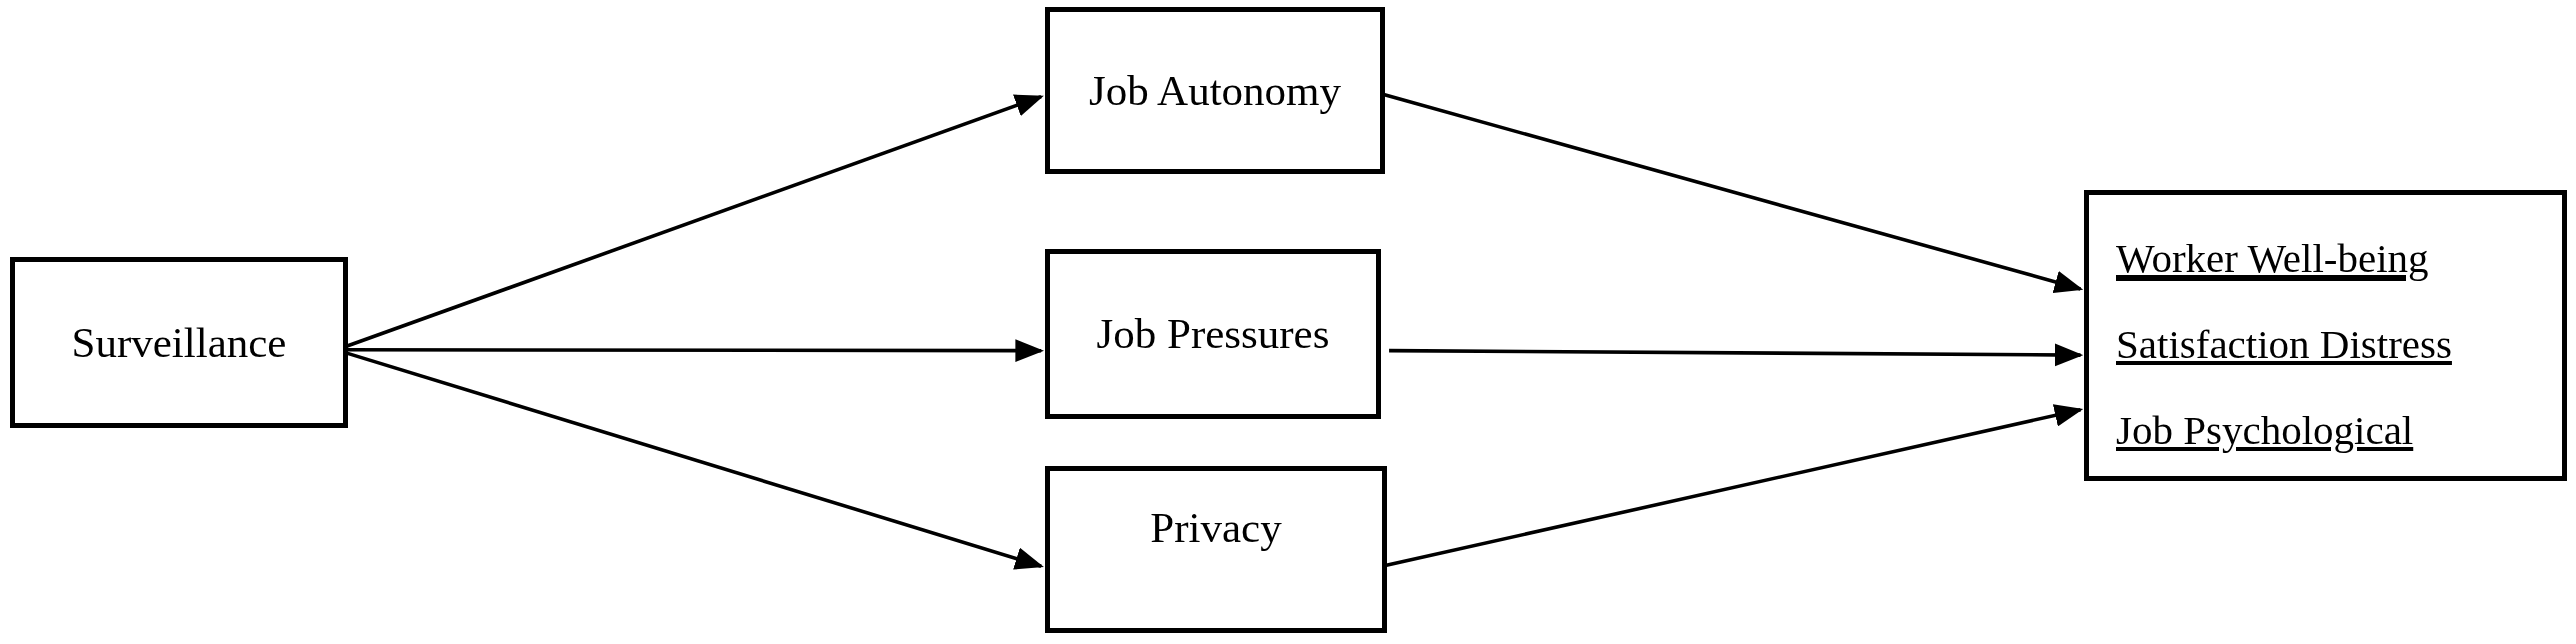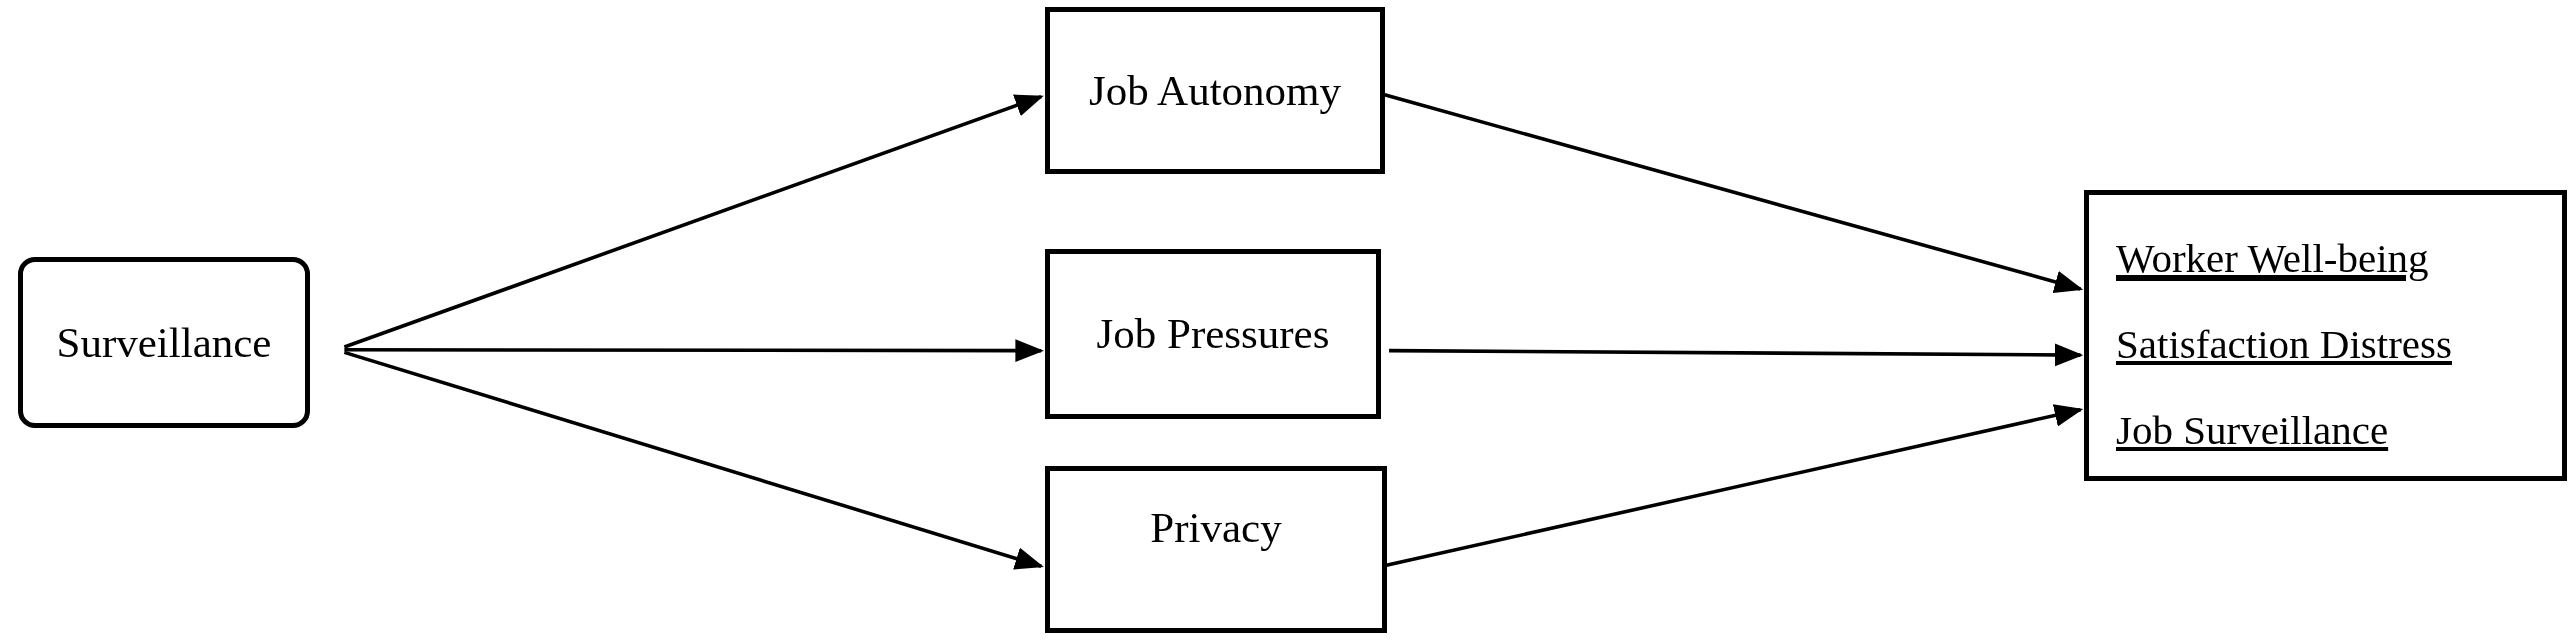--- a/index.html
+++ b/index.html
@@ -33,21 +33,21 @@
     flex-direction: column;
     align-items: center;
     justify-content: center;
     text-align: center;
   }
   .node .label {
     font-size: 43px;
     line-height: 52px;
     white-space: nowrap;
   }
-  #node-surveillance        { left: 18px;    top: 257px; width: 292px; height: 171px; border-radius: 17px; }
+  #node-surveillance        { left: 10px;    top: 257px; width: 338px; height: 171px; }
   #node-job-autonomy        { left: 1045px; top: 7.2px;   width: 340px; height: 167px; }
   #node-job-pressures       { left: 1045px; top: 249px; width: 336px; height: 170px; }
   #node-privacy-violations  { left: 1045px; top: 466px; width: 342px; height: 167px; padding-bottom: 44px; }
   #node-outcome {
     left: 2084px; top: 190px; width: 483px; height: 291px;
     align-items: flex-start;
     justify-content: flex-start;
     text-align: left;
     padding: 19.7px 9px 0 27px;
     text-decoration: underline;
@@ -94,17 +94,17 @@
     <span class="label">Job Pressures</span>
   </div>
 
   <div class="node" id="node-privacy-violations">
     <span class="label">Privacy</span>
   </div>
 
   <div class="node" id="node-outcome">
     <div class="outcome-line underlined">Worker Well-being</div>
     <div class="outcome-line">Satisfaction Distress</div>
-    <div class="outcome-line">Job Surveillance</div>
+    <div class="outcome-line">Job Psychological</div>
   </div>
 
 </div>
 
 
 </body></html>

